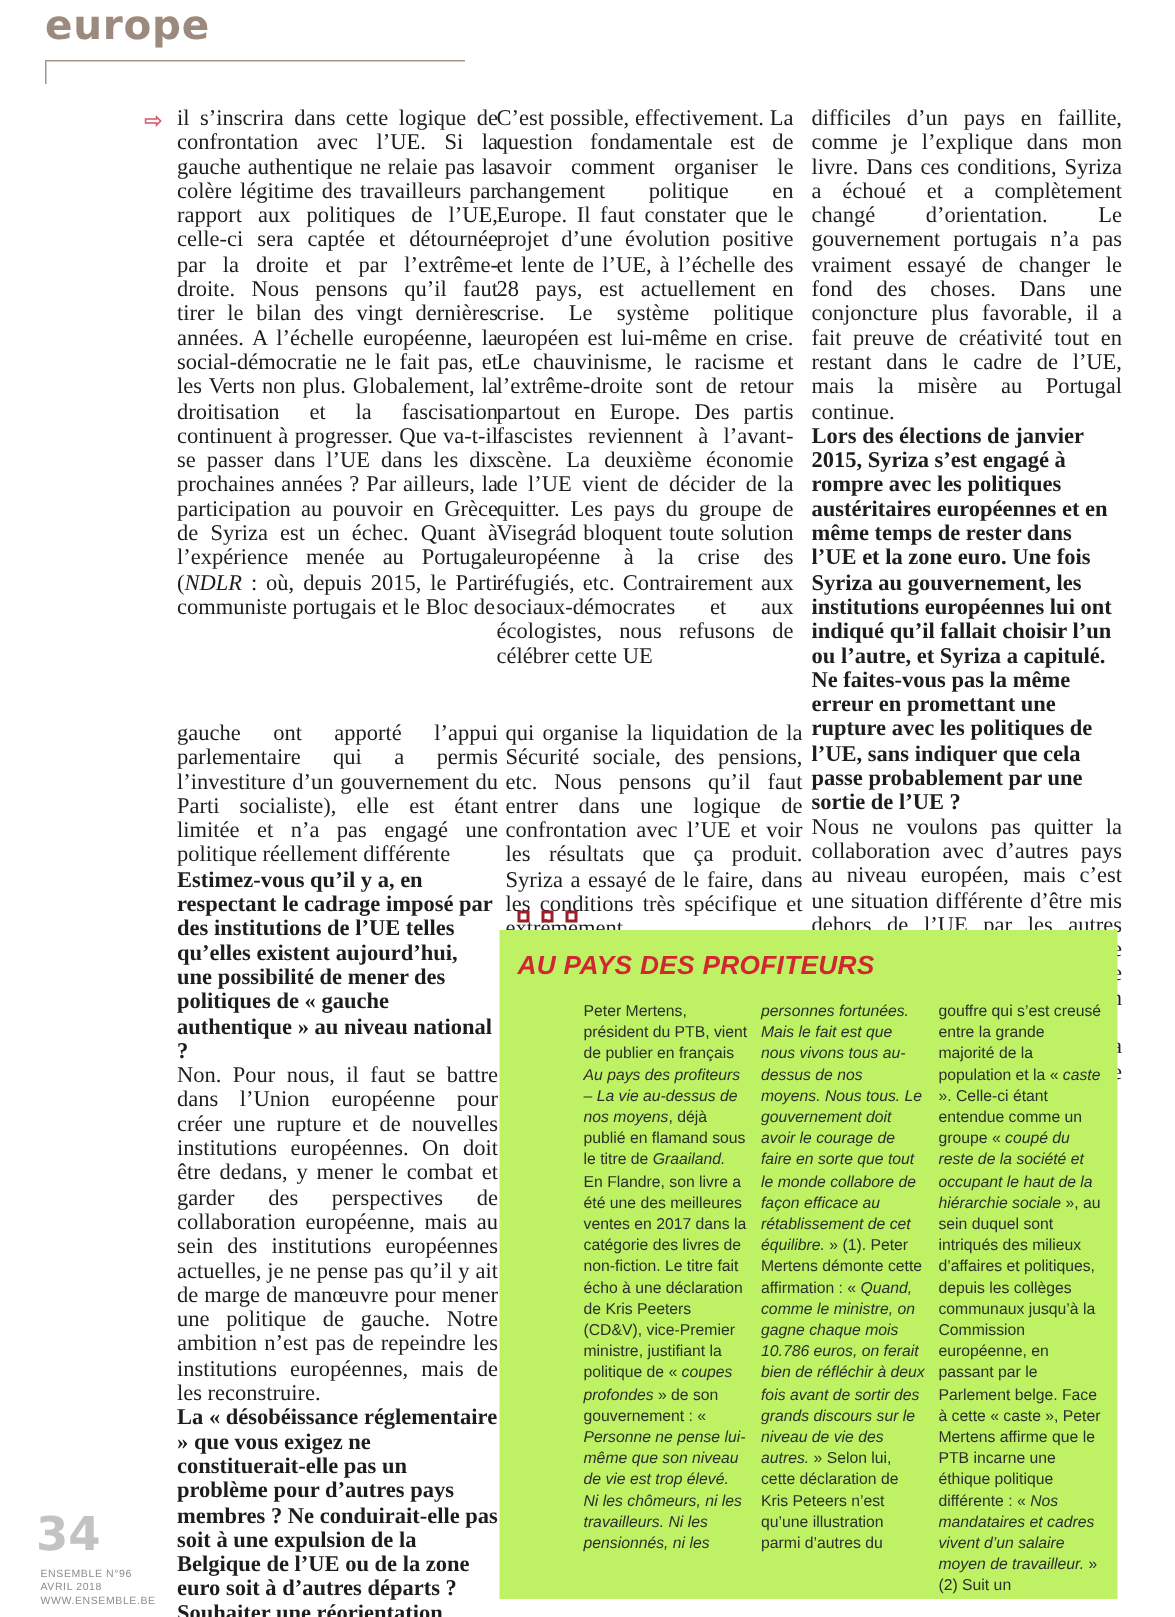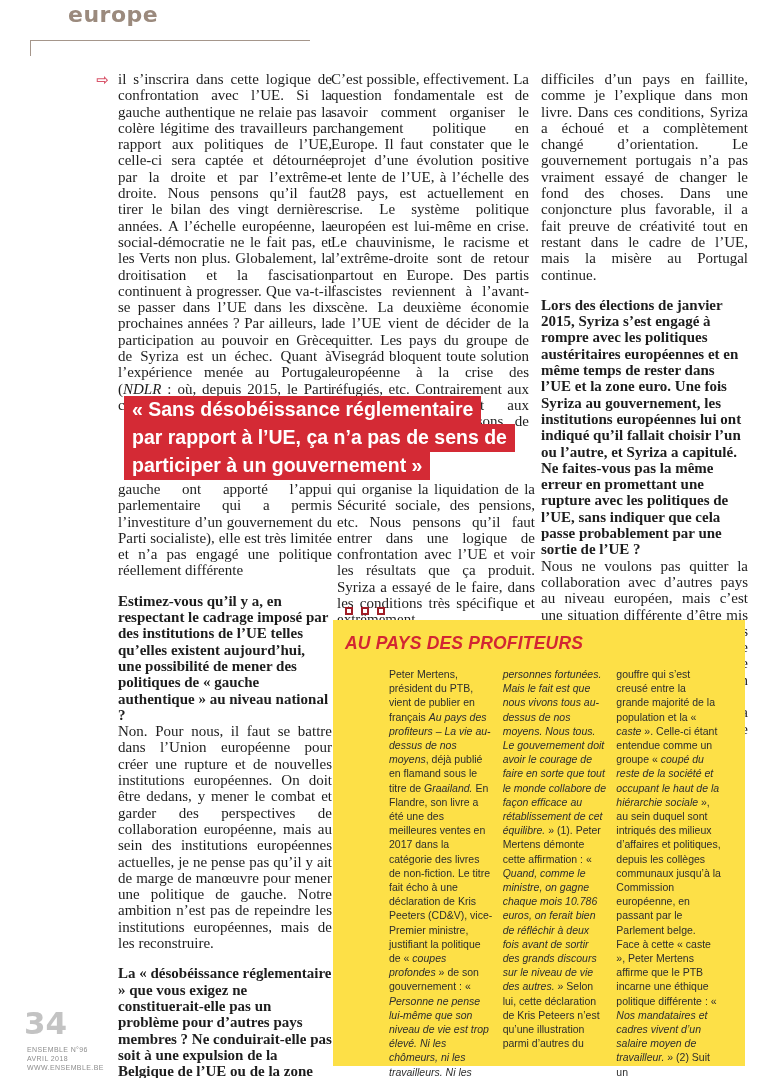--- a/index.html
+++ b/index.html
@@ -4,39 +4,39 @@
 <style>
   * { margin:0; padding:0; box-sizing:border-box; }
   html,body { background:#ffffff; }
   .page {
     position:relative; width:783px; height:1078px; background:#fff;
     font-family:"Liberation Serif", serif; overflow:hidden;
   }
   
   .section-heading {
     position:absolute; left:30px; top:2px;
-    font-family:"DejaVu Sans", sans-serif; font-size:22px; font-weight:bold;
-    color:#9b8a7d; letter-spacing:.5px;margin-left:38px;
+    font-family:"DejaVu Sans", sans-serif; font-size:27px; font-weight:bold;
+    color:#9b8a7d; letter-spacing:.5px;
   }
   .heading-rule {
     position:absolute; left:30px; top:40px; width:280px; height:16px;
     border-top:1px solid #a5968b; border-left:1px solid #a5968b;
   }
   
   .cont-arrow {
     position:absolute; left:96px; top:71px; color:#d9566b;
     font-family:"DejaVu Sans", sans-serif; font-size:15px; font-weight:bold;
   }
   
   .col {
     position:absolute; font-size:15px; line-height:16.3px; color:#1d1d1d;
     text-align:justify;
   }
   .col p { margin:0; }
-  .col p.bold { font-weight:bold; text-align:left; margin-top:14px; }
+  .col p.bold { font-weight:bold; text-align:left; margin-top:0; }
   .col .it { font-style:italic; }
   #col1top { left:118px; top:71px;  width:214px; }
   #col2top { left:331px; top:71px;  width:198px; }
   #col3    { left:541px; top:71px;  width:207px; }
   #col1bot { left:118px; top:481px; width:214px; }
   #col2bot { left:337px; top:481px; width:198px; }
   
   .pullquote {
     position:absolute; left:124px; top:396px; width:430px;
     font-family:"Liberation Sans", sans-serif; font-weight:bold;
@@ -45,21 +45,21 @@
   .pq-line {
     display:table; background:#d42a35; color:#ffffff;
     padding:0 8px 2px 8px; white-space:nowrap;
   }
   
   .squares { position:absolute; left:345px; top:607px; display:flex; gap:8px; }
   .squares span { display:block; width:8px; height:8px; border:2px solid #9f1d26; }
   
   .sidebar-box {
     position:absolute; left:333px; top:620px; width:412px; height:446px;
-    background:#fde047; padding:13px 24px 14px 12px;
+    background:#bef264; padding:13px 10px 14px 12px;
     font-family:"Liberation Sans", sans-serif;
   }
   .box-title {
     color:#d22633; font-style:italic; font-weight:bold; font-size:17.5px;
     letter-spacing:.2px; margin-bottom:13px;
   }
   .box-cols { display:flex; gap:9px;margin-left:44px; }
   .box-col { width:124px; font-size:10.5px; line-height:14.2px; color:#2d2d2d; text-align:left; }
   .box-col p { margin:0; }
   .box-col .it { font-style:italic; }
@@ -91,28 +91,23 @@
   <div class="col" id="col2top">
       <p><span>C’est possible, effectivement. La question fondamentale est de savoir comment organiser le changement politique en Europe. Il faut constater que le projet d’une évolution positive et lente de l’UE, à l’échelle des 28 pays, est actuellement en crise. Le système politique européen est lui-même en crise. Le chauvinisme, le racisme et l’extrême-droite sont de retour partout en Europe. Des partis fascistes reviennent à l’avant-scène. La deuxième économie de l’UE vient de décider de la quitter. Les pays du groupe de Visegrád bloquent toute solution européenne à la crise des réfugiés, etc. Contrairement aux sociaux-démocrates et aux écologistes, nous refusons de célébrer cette UE</span></p>
     </div>
   <div class="col" id="col3">
       <p><span>difficiles d’un pays en faillite, comme je l’explique dans mon livre. Dans ces conditions, Syriza a échoué et a complètement changé d’orientation. Le gouvernement portugais n’a pas vraiment essayé de changer le fond des choses. Dans une conjoncture plus favorable, il a fait preuve de créativité tout en restant dans le cadre de l’UE, mais la misère au Portugal continue.</span></p>
       <p class="bold"><span>Lors des élections de janvier 2015, Syriza s’est engagé à rompre avec les politiques austéritaires européennes et en même temps de rester dans l’UE et la zone euro. Une fois Syriza au gouvernement, les institutions européennes lui ont indiqué qu’il fallait choisir l’un ou l’autre, et Syriza a capitulé. Ne faites-vous pas la même erreur en promettant une rupture avec les politiques de l’UE, sans indiquer que cela passe probablement par une sortie de l’UE ?</span></p>
       <p><span>Nous ne voulons pas quitter la collaboration avec d’autres pays au niveau européen, mais c’est une situation différente d’être mis dehors de l’UE par les autres partenaires. Prendre soi-même position en faveur d’une sortie, ce serait se mettre dans une position de faiblesse.</span></p>
       <p><span>Le leader de Syriza, Tsipras a capitulé face à l’UE malgré le résultat du</span></p>
     </div>
 
-  <div class="pullquote">
-      <span class="pq-line">« Sans désobéissance réglementaire</span>
-      <span class="pq-line">par rapport à l’UE, ça n’a pas de sens de</span>
-      <span class="pq-line">participer à un gouvernement »</span>
-    </div>
 
   <div class="col" id="col1bot">
-      <p><span>gauche ont apporté l’appui parlementaire qui a permis l’investiture d’un gouvernement du Parti socialiste), elle est très limitée et n’a pas engagé une politique réellement différente</span></p>
+      <p><span>gauche ont apporté l’appui parlementaire qui a permis l’investiture d’un gouvernement du Parti socialiste), elle est étant limitée et n’a pas engagé une politique réellement différente</span></p>
       <p class="bold"><span>Estimez-vous qu’il y a, en respectant le cadrage imposé par des institutions de l’UE telles qu’elles existent aujourd’hui, une possibilité de mener des politiques de « gauche authentique » au niveau national ?</span></p>
       <p><span>Non. Pour nous, il faut se battre dans l’Union européenne pour créer une rupture et de nouvelles institutions européennes. On doit être dedans, y mener le combat et garder des perspectives de collaboration européenne, mais au sein des institutions européennes actuelles, je ne pense pas qu’il y ait de marge de manœuvre pour mener une politique de gauche. Notre ambition n’est pas de repeindre les institutions européennes, mais de les reconstruire.</span></p>
       <p class="bold"><span>La « désobéissance réglementaire » que vous exigez ne constituerait-elle pas un problème pour d’autres pays membres ? Ne conduirait-elle pas soit à une expulsion de la Belgique de l’UE ou de la zone euro soit à d’autres départs ? Souhaiter une réorientation fondamentale de l’UE, n’est-ce pas nécessairement défendre un projet de collaboration à une échelle géographique différente des vingt-huit pays membres ?</span></p>
     </div>
   <div class="col" id="col2bot">
       <p><span>qui organise la liquidation de la Sécurité sociale, des pensions, etc. Nous pensons qu’il faut entrer dans une logique de confrontation avec l’UE et voir les résultats que ça produit. Syriza a essayé de le faire, dans les conditions très spécifique et extrêmement</span></p>
     </div>
 
   <div class="squares">
     <span></span>

